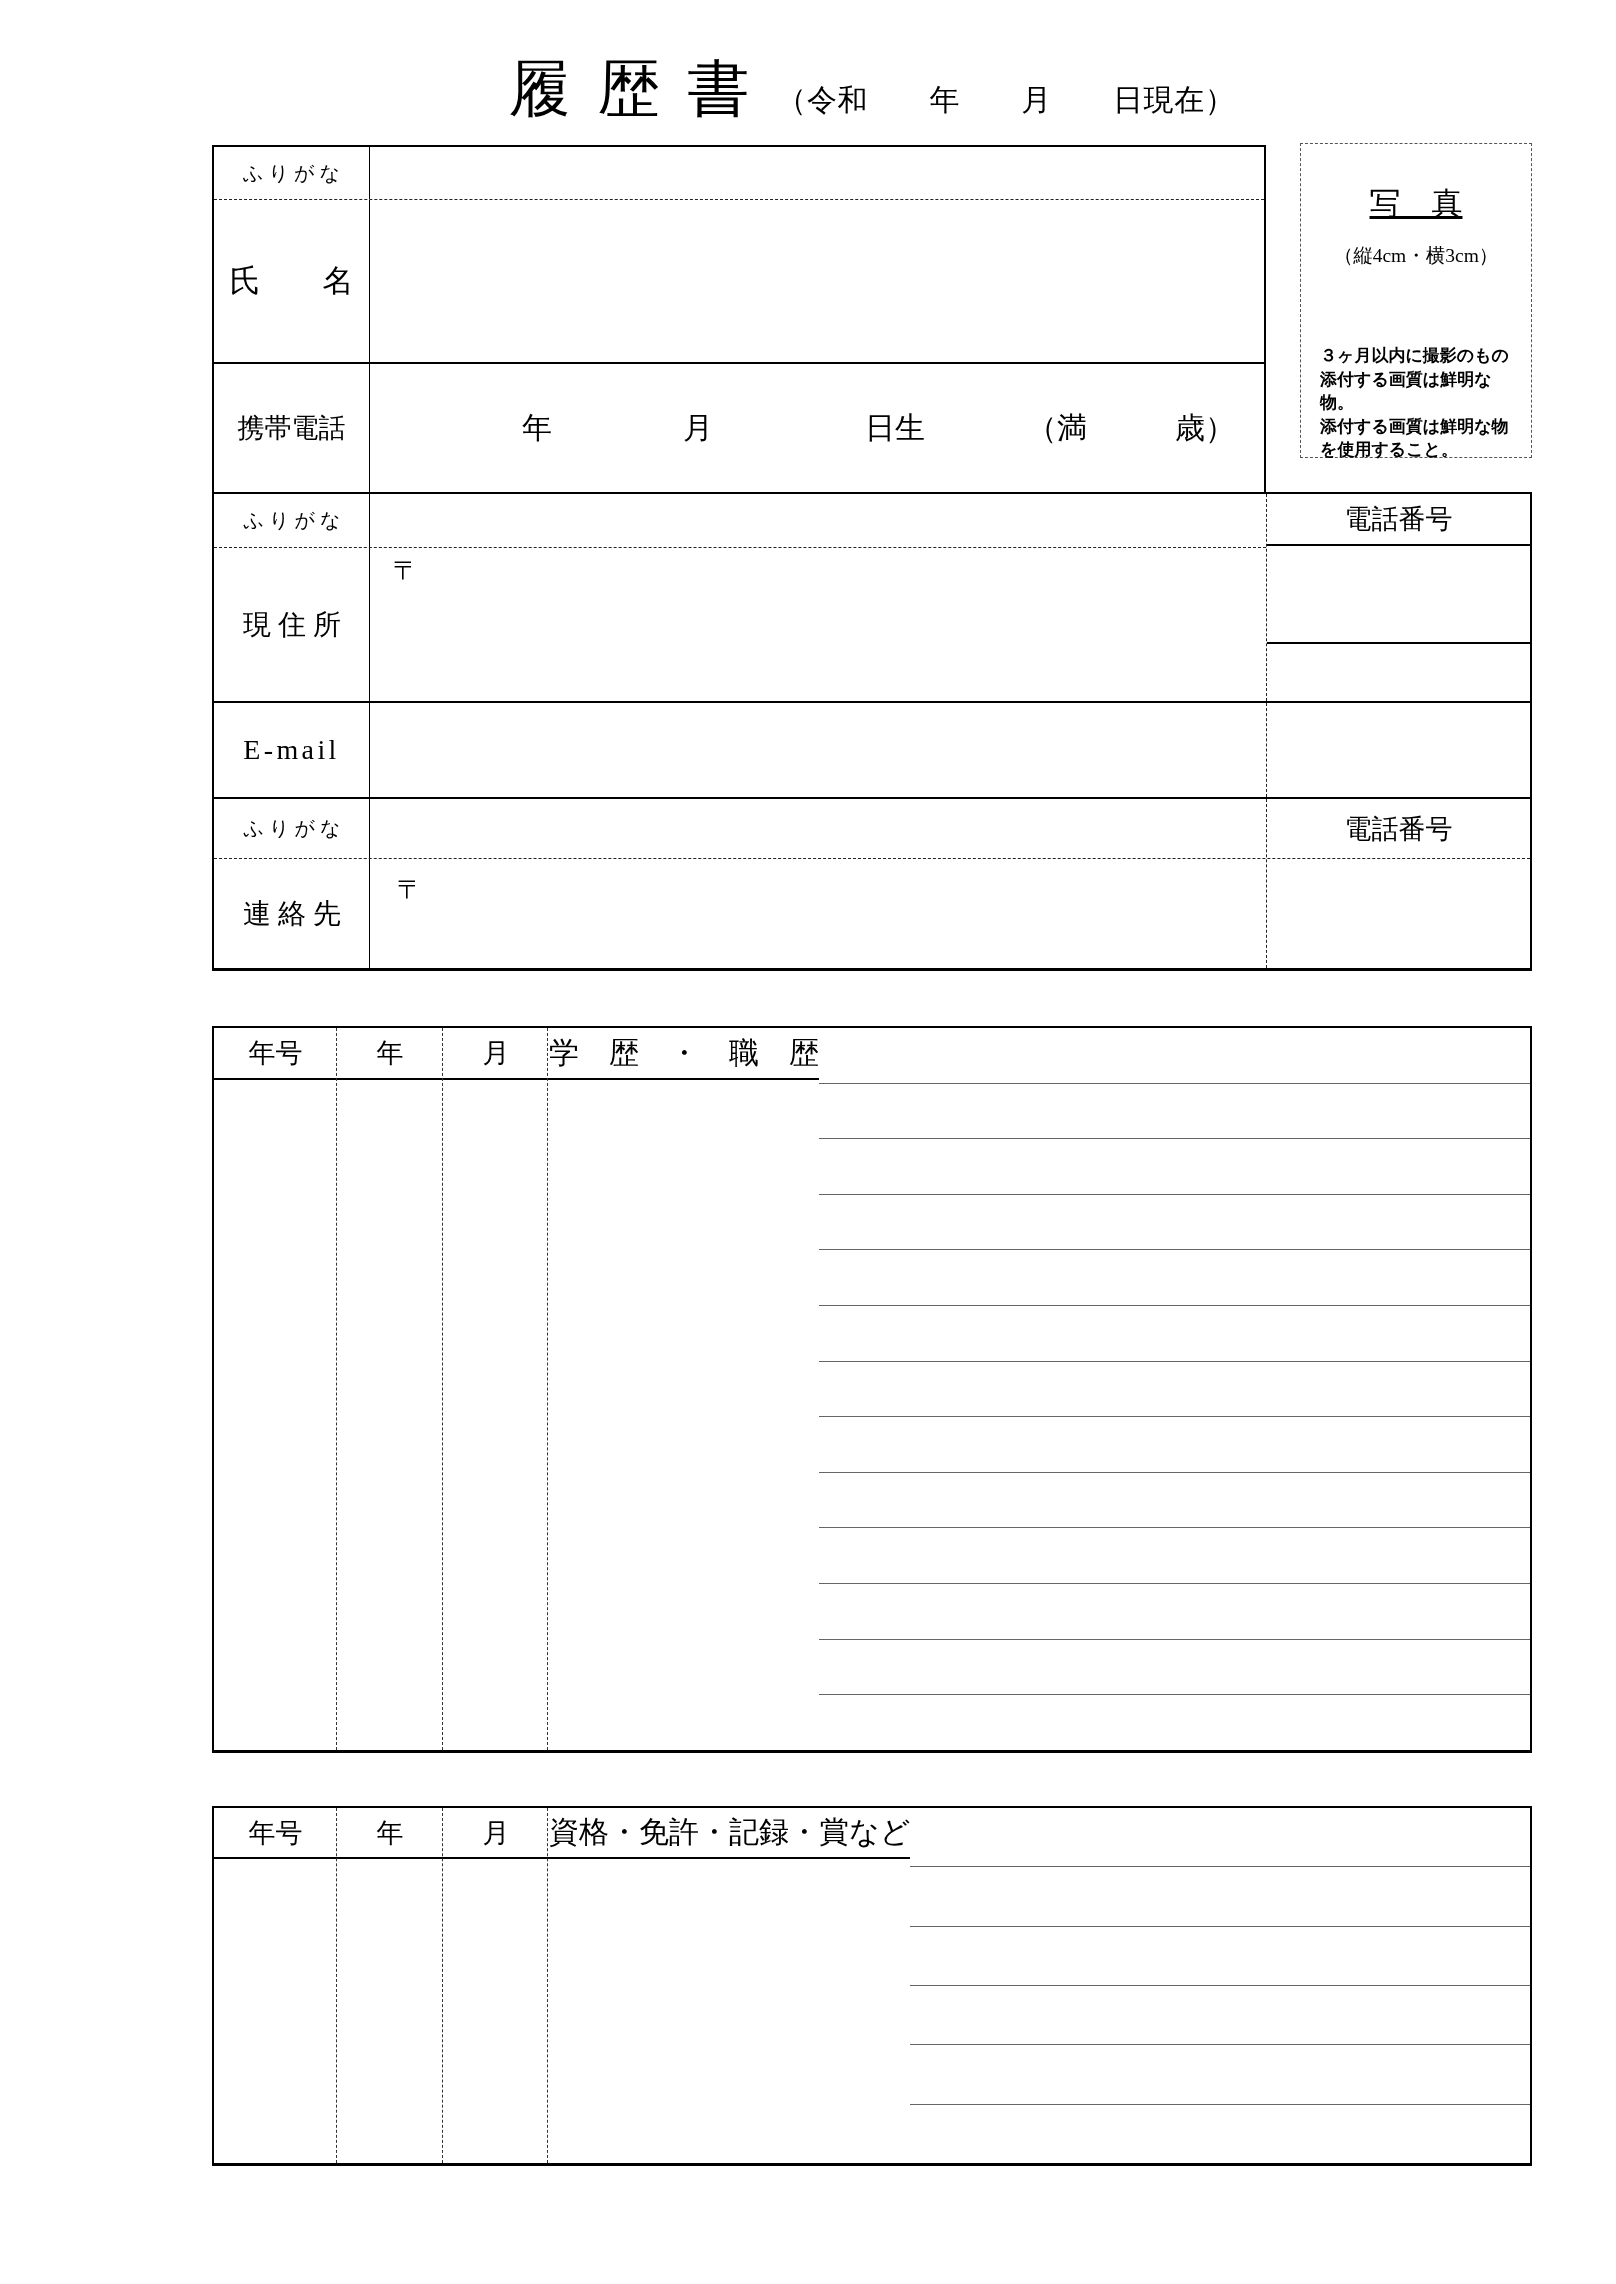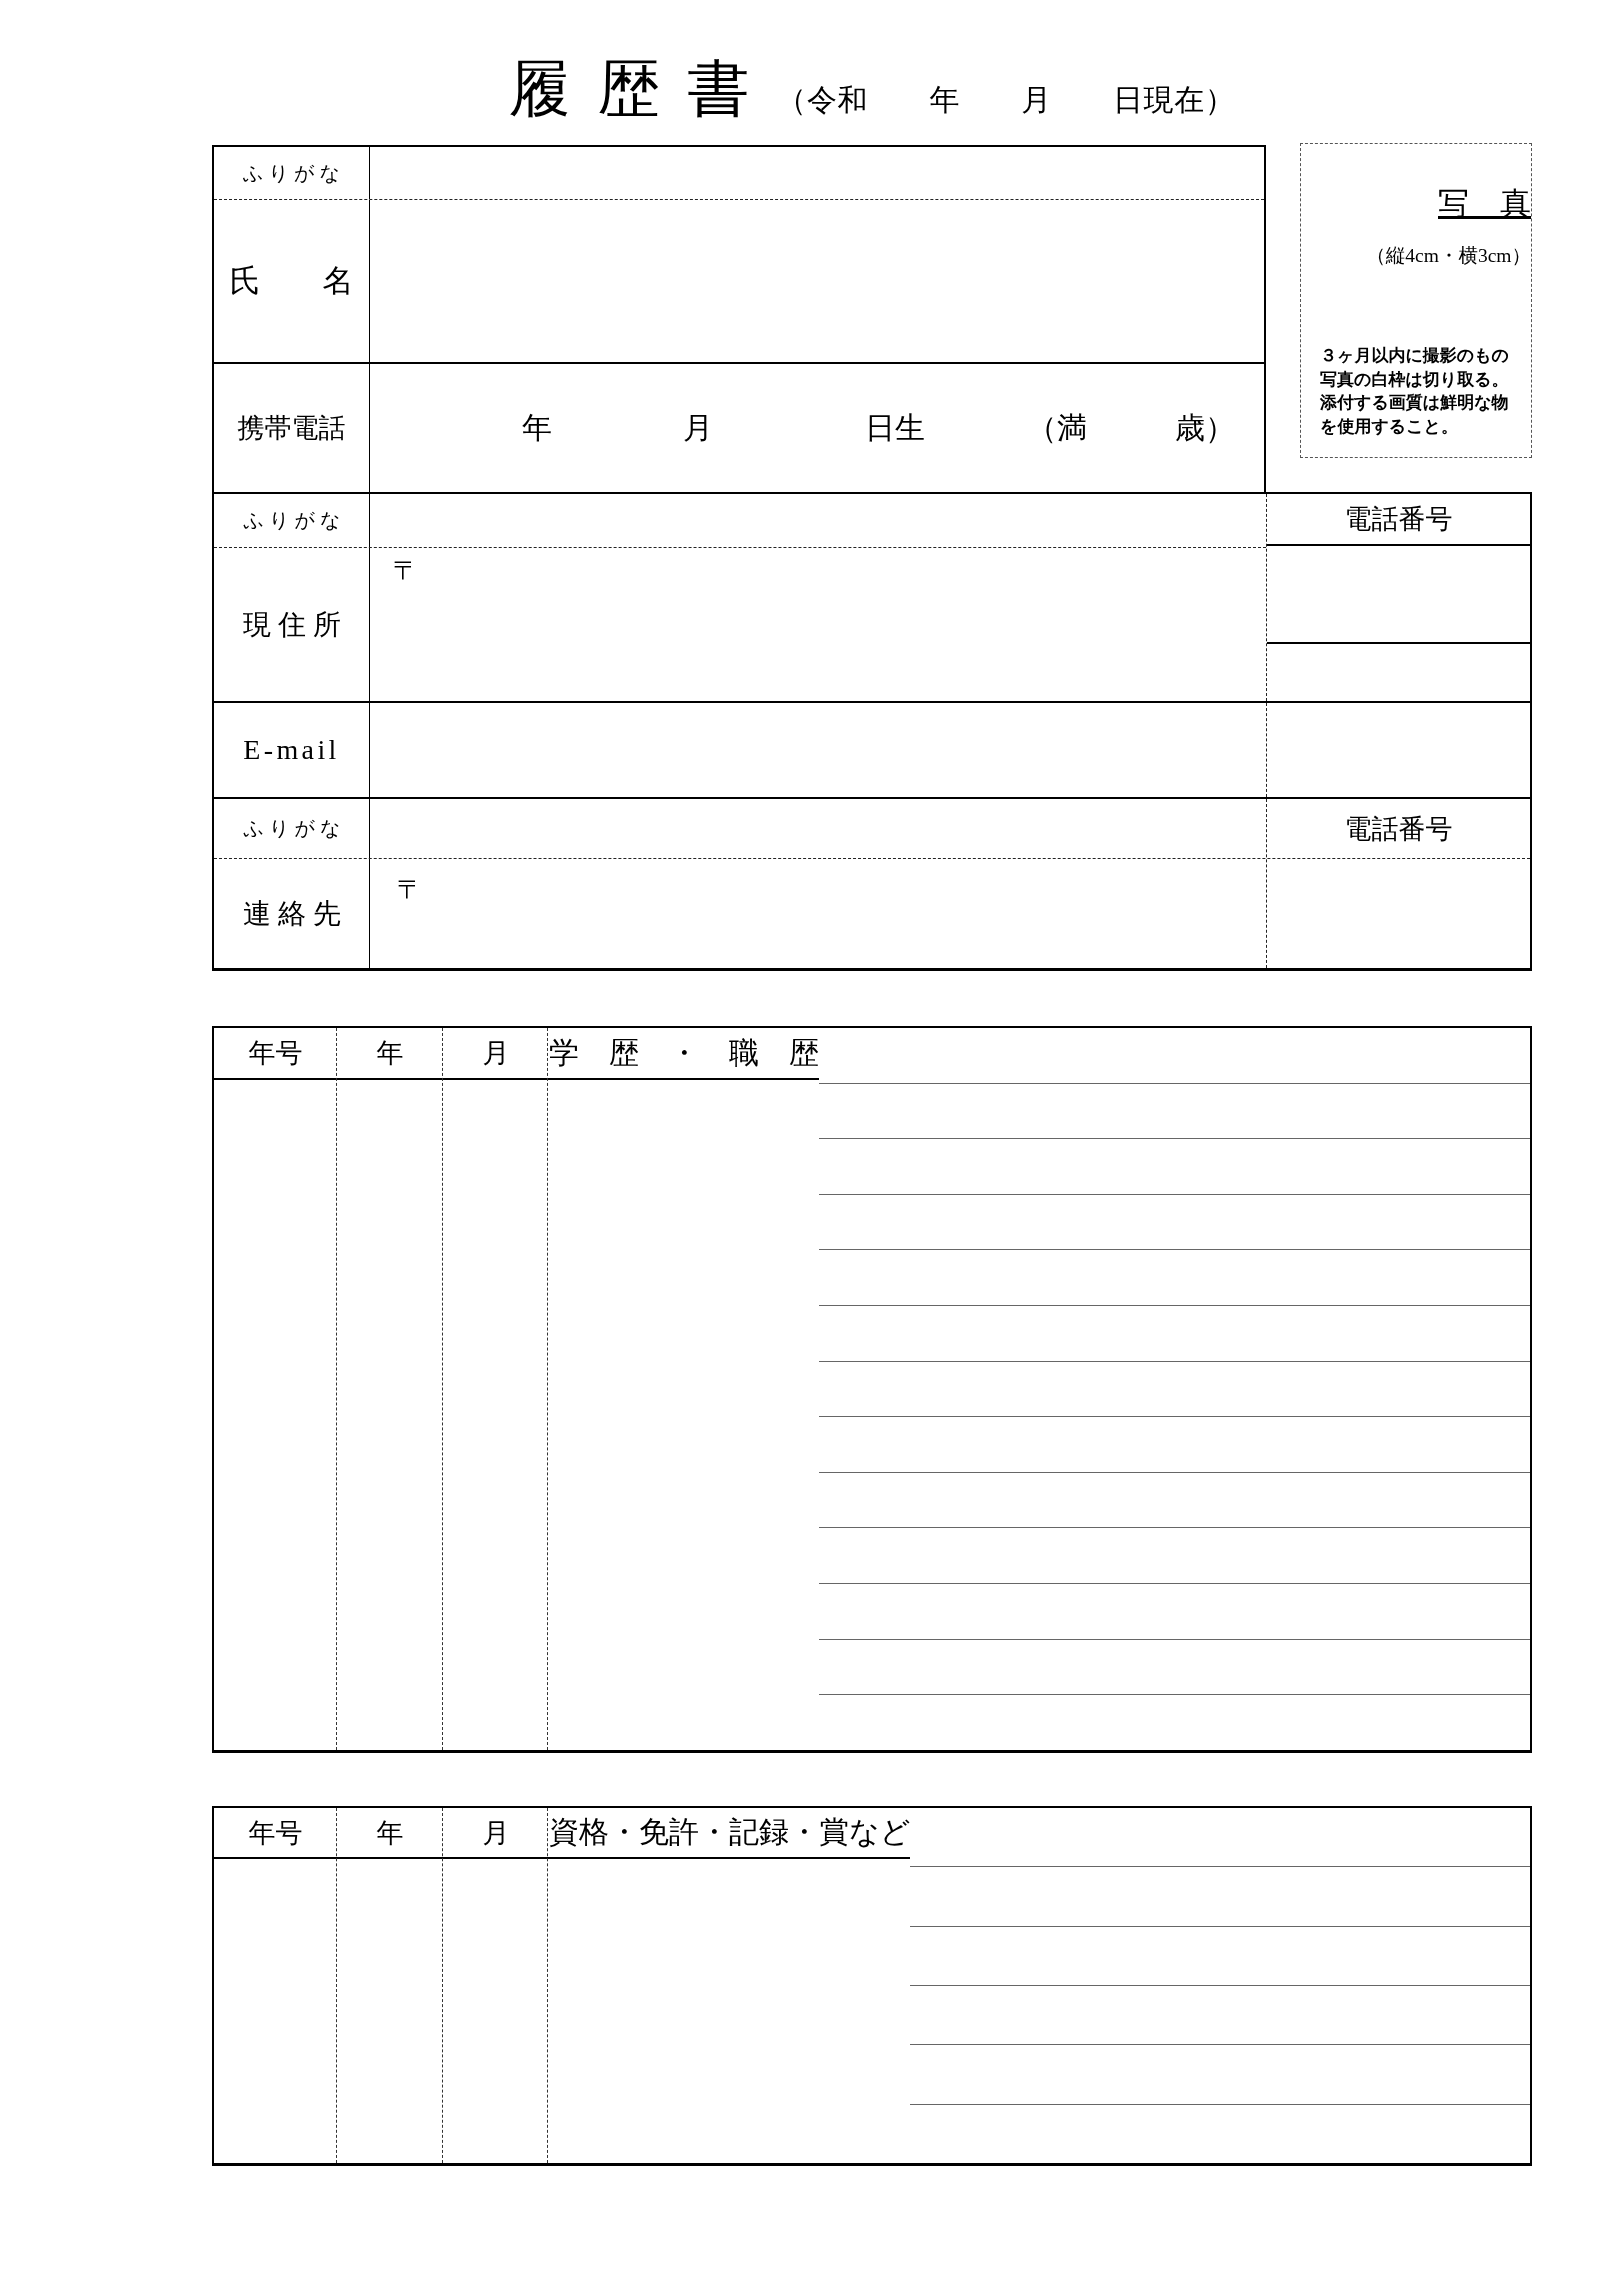--- a/index.html
+++ b/index.html
@@ -10,21 +10,21 @@
     overflow:hidden;
   }
   
   .title-row{
     position:absolute;left:212px;top:47px;width:1320px;height:81px;
     display:flex;justify-content:center;align-items:baseline;
   }
   .title-main{font-size:62px;letter-spacing:0.44em;font-weight:500;white-space:pre;}
   .title-note{font-size:30px;letter-spacing:0.02em;white-space:pre;}
   
-  .lbl{white-space:pre;text-align:right;}
+  .lbl{white-space:pre;}
   .labelcell{
     position:absolute;left:0;top:0;bottom:0;width:156px;
     border-right:1.3px solid #000;display:flex;align-items:center;justify-content:center;
   }
   
   .name-table{
     position:absolute;left:212px;top:145px;width:1054px;height:347px;
     border:2px solid #000;border-top-width:2.7px;border-bottom:none;
   }
   .nt-row{position:relative;display:flex;}
@@ -129,21 +129,21 @@
         <span class="birth-part" style="left:805px;">歳）</span>
       </div>
     </div>
   </div>
 
   <div class="photo-box">
     <div class="pb-title lbl">写　真</div>
     <div class="pb-size lbl">（縦4cm・横3cm）</div>
     <div class="pb-note">
       <div>３ヶ月以内に撮影のもの</div>
-      <div>写真の白枠は切り取る。</div>
+      <div>添付する画質は鮮明な物。</div>
       <div>添付する画質は鮮明な物</div>
       <div>を使用すること。</div>
     </div>
   </div>
 
   <div class="sect addr-section">
     <div class="labelcell"></div>
     <div class="furigana-area lbl" style="height:53px;">ふ り が な</div>
     <div class="big-label lbl" style="top:55px;bottom:0;">現 住 所</div>
     <div class="dash-h" style="top:53px;width:1052px;"></div>

